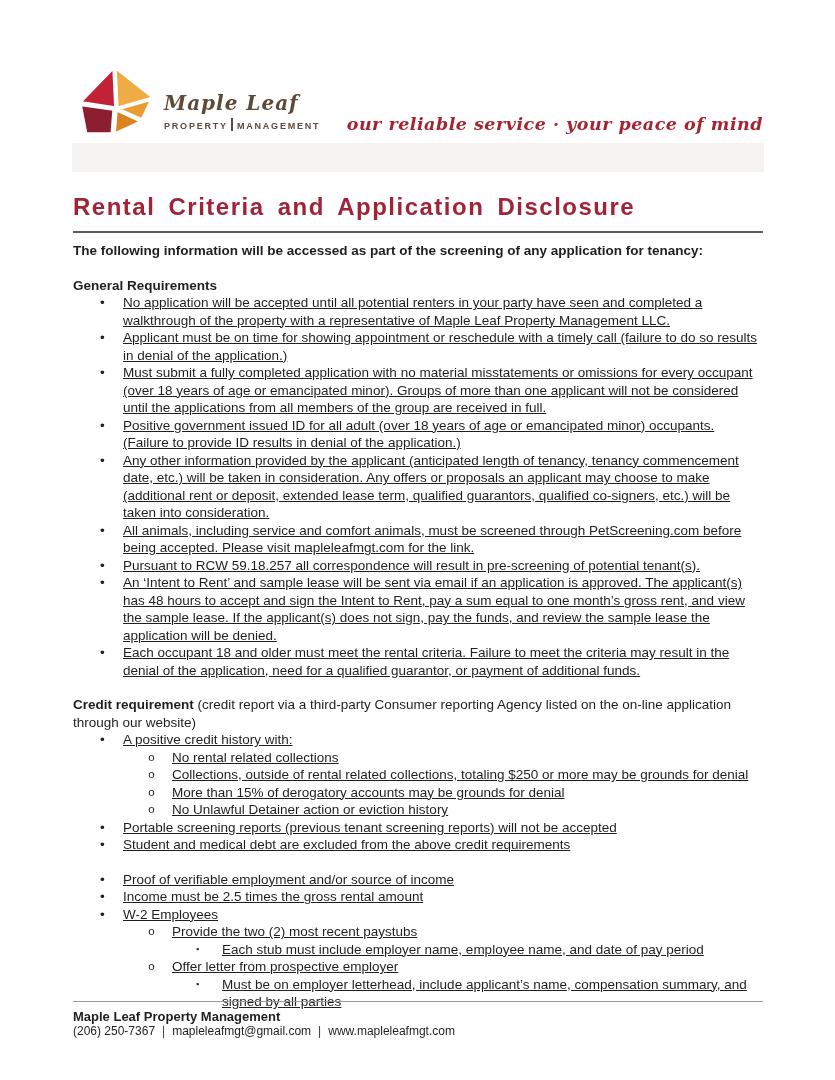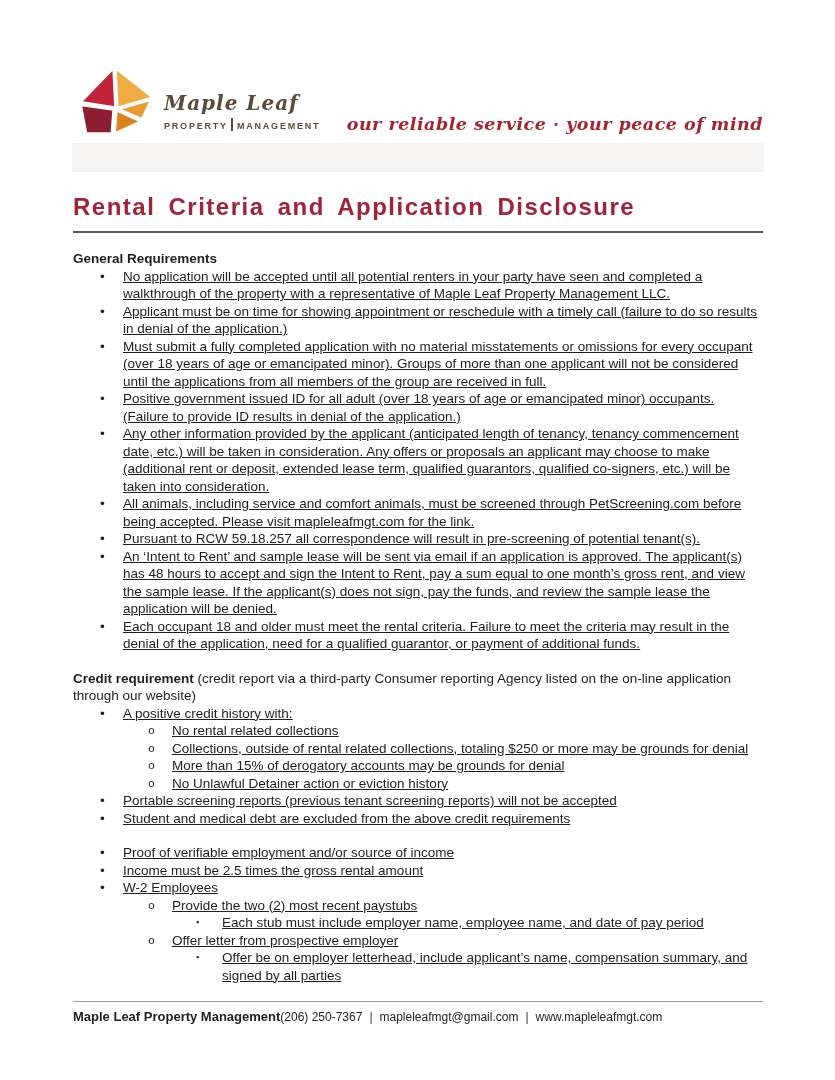--- a/index.html
+++ b/index.html
@@ -53,21 +53,21 @@
   .marker { flex:0 0 auto; }
   .item-text { flex:1 1 auto;text-decoration:underline; }
   .lvl1 { padding-left:27px; } .lvl1 .marker { width:23px; }
   .lvl2 { padding-left:75px; } .lvl2 .marker { width:24px; font-family:"Liberation Mono", monospace; font-size:11.5px; }
   .lvl3 { padding-left:123px; } .lvl3 .marker { width:26px; font-size:8.5px; line-height:17.5px; }
 
   
   .footer {
     position:absolute; left:73px; right:72px; top:1001px;
     border-top:1.5px solid #9a9a9a; padding-top:7px;
-    display:flex; justify-content:flex-start; align-items:baseline;
+    display:flex; justify-content:space-between; align-items:baseline;flex-direction:column;
   }
   .footer-company { font-weight:bold; font-size:13px; }
   .footer-contact { font-size:12px; white-space:nowrap; }
   .footer-contact .sep { margin:0 7px; color:#3a3a3a; }
 </style>
 </head>
 <body>
 
 <div class="header-band"></div>
 
@@ -89,20 +89,21 @@
       <span>MANAGEMENT</span>
     </div>
   </div>
 </div>
 
 <div class="tagline">our reliable service · your peace of mind</div>
 
 <main class="doc">
   <h1 class="doc-title">Rental Criteria and Application Disclosure</h1>
   <hr class="title-rule">
+  <p class="intro">The following information will be accessed as part of the screening of any application for tenancy:</p>
 
   <div>
       <section class="doc-section">
         <p class="section-heading"><strong>General Requirements</strong></p>
         <ul class="doc-list">
           <li class="lvl1">
             <span class="marker">•</span>
             <span class="item-text">No application will be accepted until all potential renters in your party have seen and completed a walkthrough of the property with a representative of Maple Leaf Property Management LLC.</span>
           </li>
           <li class="lvl1">
@@ -193,21 +194,21 @@
           <li class="lvl3">
             <span class="marker">▪</span>
             <span class="item-text">Each stub must include employer name, employee name, and date of pay period</span>
           </li>
           <li class="lvl2">
             <span class="marker">o</span>
             <span class="item-text">Offer letter from prospective employer</span>
           </li>
           <li class="lvl3">
             <span class="marker">▪</span>
-            <span class="item-text">Offer be on employer letterhead, include applicant’s name, compensation summary, and signed by all parties</span>
+            <span class="item-text">Must be on employer letterhead, include applicant’s name, compensation summary, and signed by all parties</span>
           </li>
         </ul>
       </section>
     </div>
 </main>
 
 <div class="footer">
   <span class="footer-company">Maple Leaf Property Management</span>
   <span class="footer-contact">
     <span>(206) 250-7367</span><span class="sep">|</span><span>mapleleafmgt@gmail.com</span><span class="sep">|</span><span>www.mapleleafmgt.com</span>

